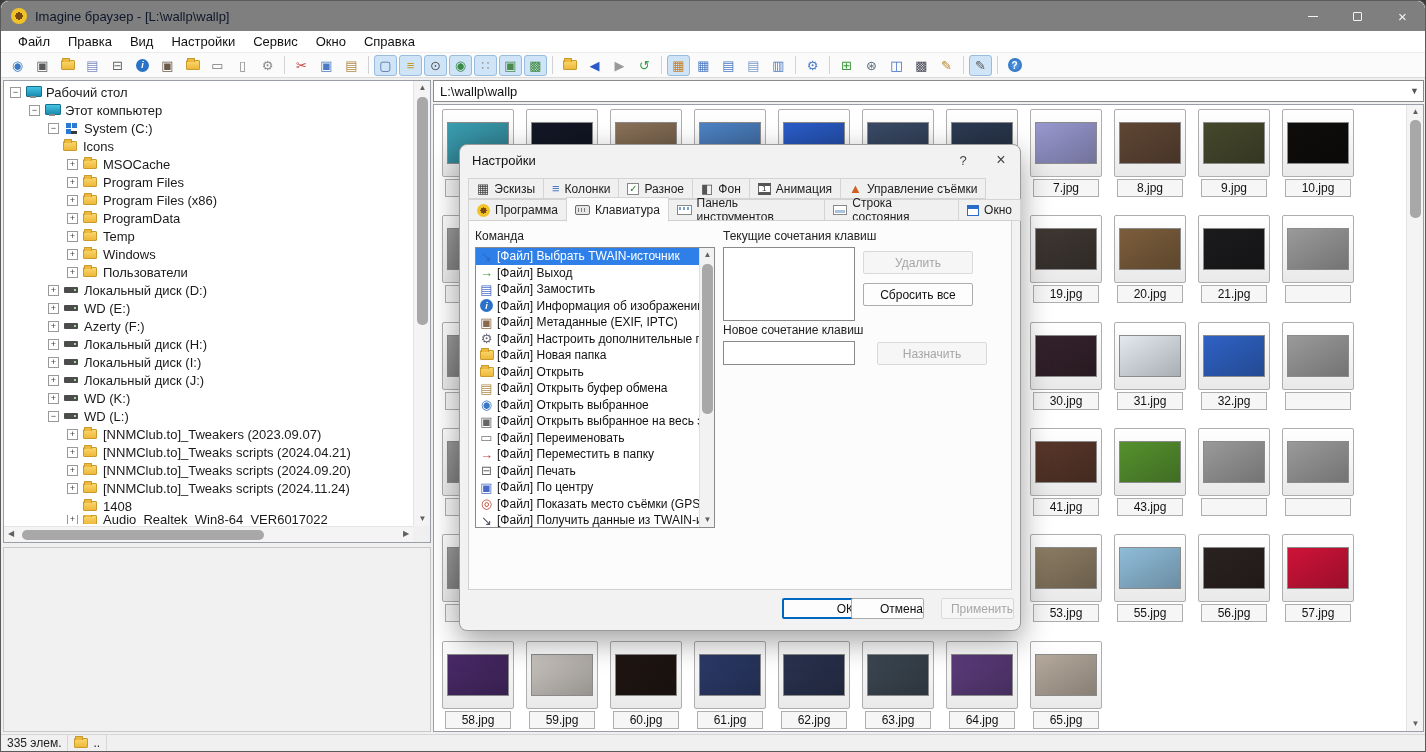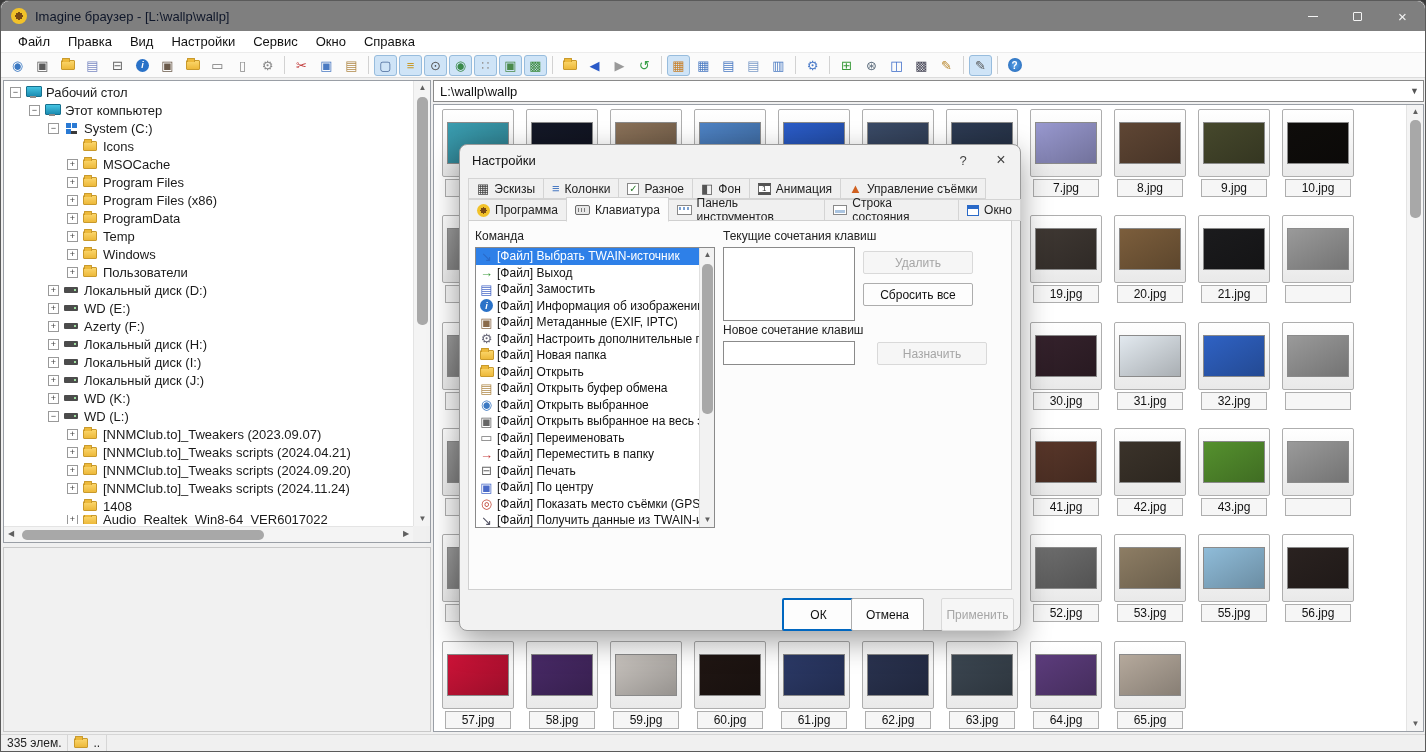--- a/index.html
+++ b/index.html
@@ -138,21 +138,21 @@
   .citem.selected { color:#fff; }
   .list-vscroll { position:absolute; right:0; top:0; bottom:0; width:15px; background:#f2f2f2; border-left:1px solid #e0e0e0; }
   .keys-box { position:absolute; left:254px; top:26px; width:132px; height:74px; border:1px solid #8a8a8a; background:#fff; }
   .newkey-input { position:absolute; left:254px; top:120px; width:132px; height:24px; border:1px solid #8a8a8a;
                   background:#fff; font-family:inherit; font-size:12px; padding:0 4px; }
   .btn { font-family:inherit; font-size:12px; color:#111; background:#fdfdfd; border:1px solid #adadad;
          border-radius:2px; text-align:center; }
   .btn:disabled,.btn.disabled { color:#a6a6a6; background:#f6f6f6; border-color:#d9d9d9; }
   .pbtn { position:absolute; width:110px; height:23px; }
   .dlg-btnrow { position:absolute; bottom:9px; left:0; right:0; height:23px; }
-  .dlg-btn { position:absolute; width:73px; height:33px; }
+  .dlg-btn { position:absolute; width:73px; height:21px;text-align:right; }
   .btn.focused { border:2px solid #0067c0; }
 </style>
 </head>
 <body>
 
 <div class="window">
 
   <div class="titlebar">
     <span class="app-icon"></span>
     <span class="title-text">Imagine браузер - [L:\wallp\wallp]</span>
@@ -322,21 +322,21 @@
               </span>
               <span>Этот компьютер</span>
             </div>
             <div class="trow" style="padding-left: 44px;">
               <span class="texp">−</span>
               <span class="iconbox">
                 <span class="ic-windrive"></span>
               </span>
               <span>System (C:)</span>
             </div>
-            <div class="trow" style="padding-left: 63px;">
+            <div class="trow" style="padding-left: 43px;">
               <span class="texp none"></span>
               <span class="iconbox">
                 <span class="ic-folder"></span>
               </span>
               <span>Icons</span>
             </div>
             <div class="trow" style="padding-left: 63px;">
               <span class="texp">+</span>
               <span class="iconbox">
                 <span class="ic-folder"></span>
@@ -748,26 +748,20 @@
               <div class="thumb-label">40.jpg</div>
             </div>
             <div class="thumb-cell">
               <div class="thumb-card">
                 <div class="thumb-img" style="background: linear-gradient(150deg, rgb(89, 55, 42), rgba(0, 0, 0, 0.25)), rgb(89, 55, 42);"></div>
               </div>
               <div class="thumb-label">41.jpg</div>
             </div>
             <div class="thumb-cell">
               <div class="thumb-card">
-                <div class="thumb-img" style="background: linear-gradient(150deg, rgb(59, 51, 42), rgba(0, 0, 0, 0.25)), rgb(59, 51, 42);"></div>
-              </div>
-              <div class="thumb-label">42.jpg</div>
-            </div>
-            <div class="thumb-cell">
-              <div class="thumb-card">
                 <div class="thumb-img" style="background: linear-gradient(150deg, rgb(85, 145, 46), rgba(0, 0, 0, 0.25)), rgb(85, 145, 46);"></div>
               </div>
               <div class="thumb-label">43.jpg</div>
             </div>
             <div class="thumb-cell">
               <div class="thumb-card">
                 <div class="thumb-img" style="background: linear-gradient(150deg, rgb(154, 154, 154), rgba(0, 0, 0, 0.25)), rgb(154, 154, 154);"></div>
               </div>
               <div class="thumb-label"></div>
             </div>

